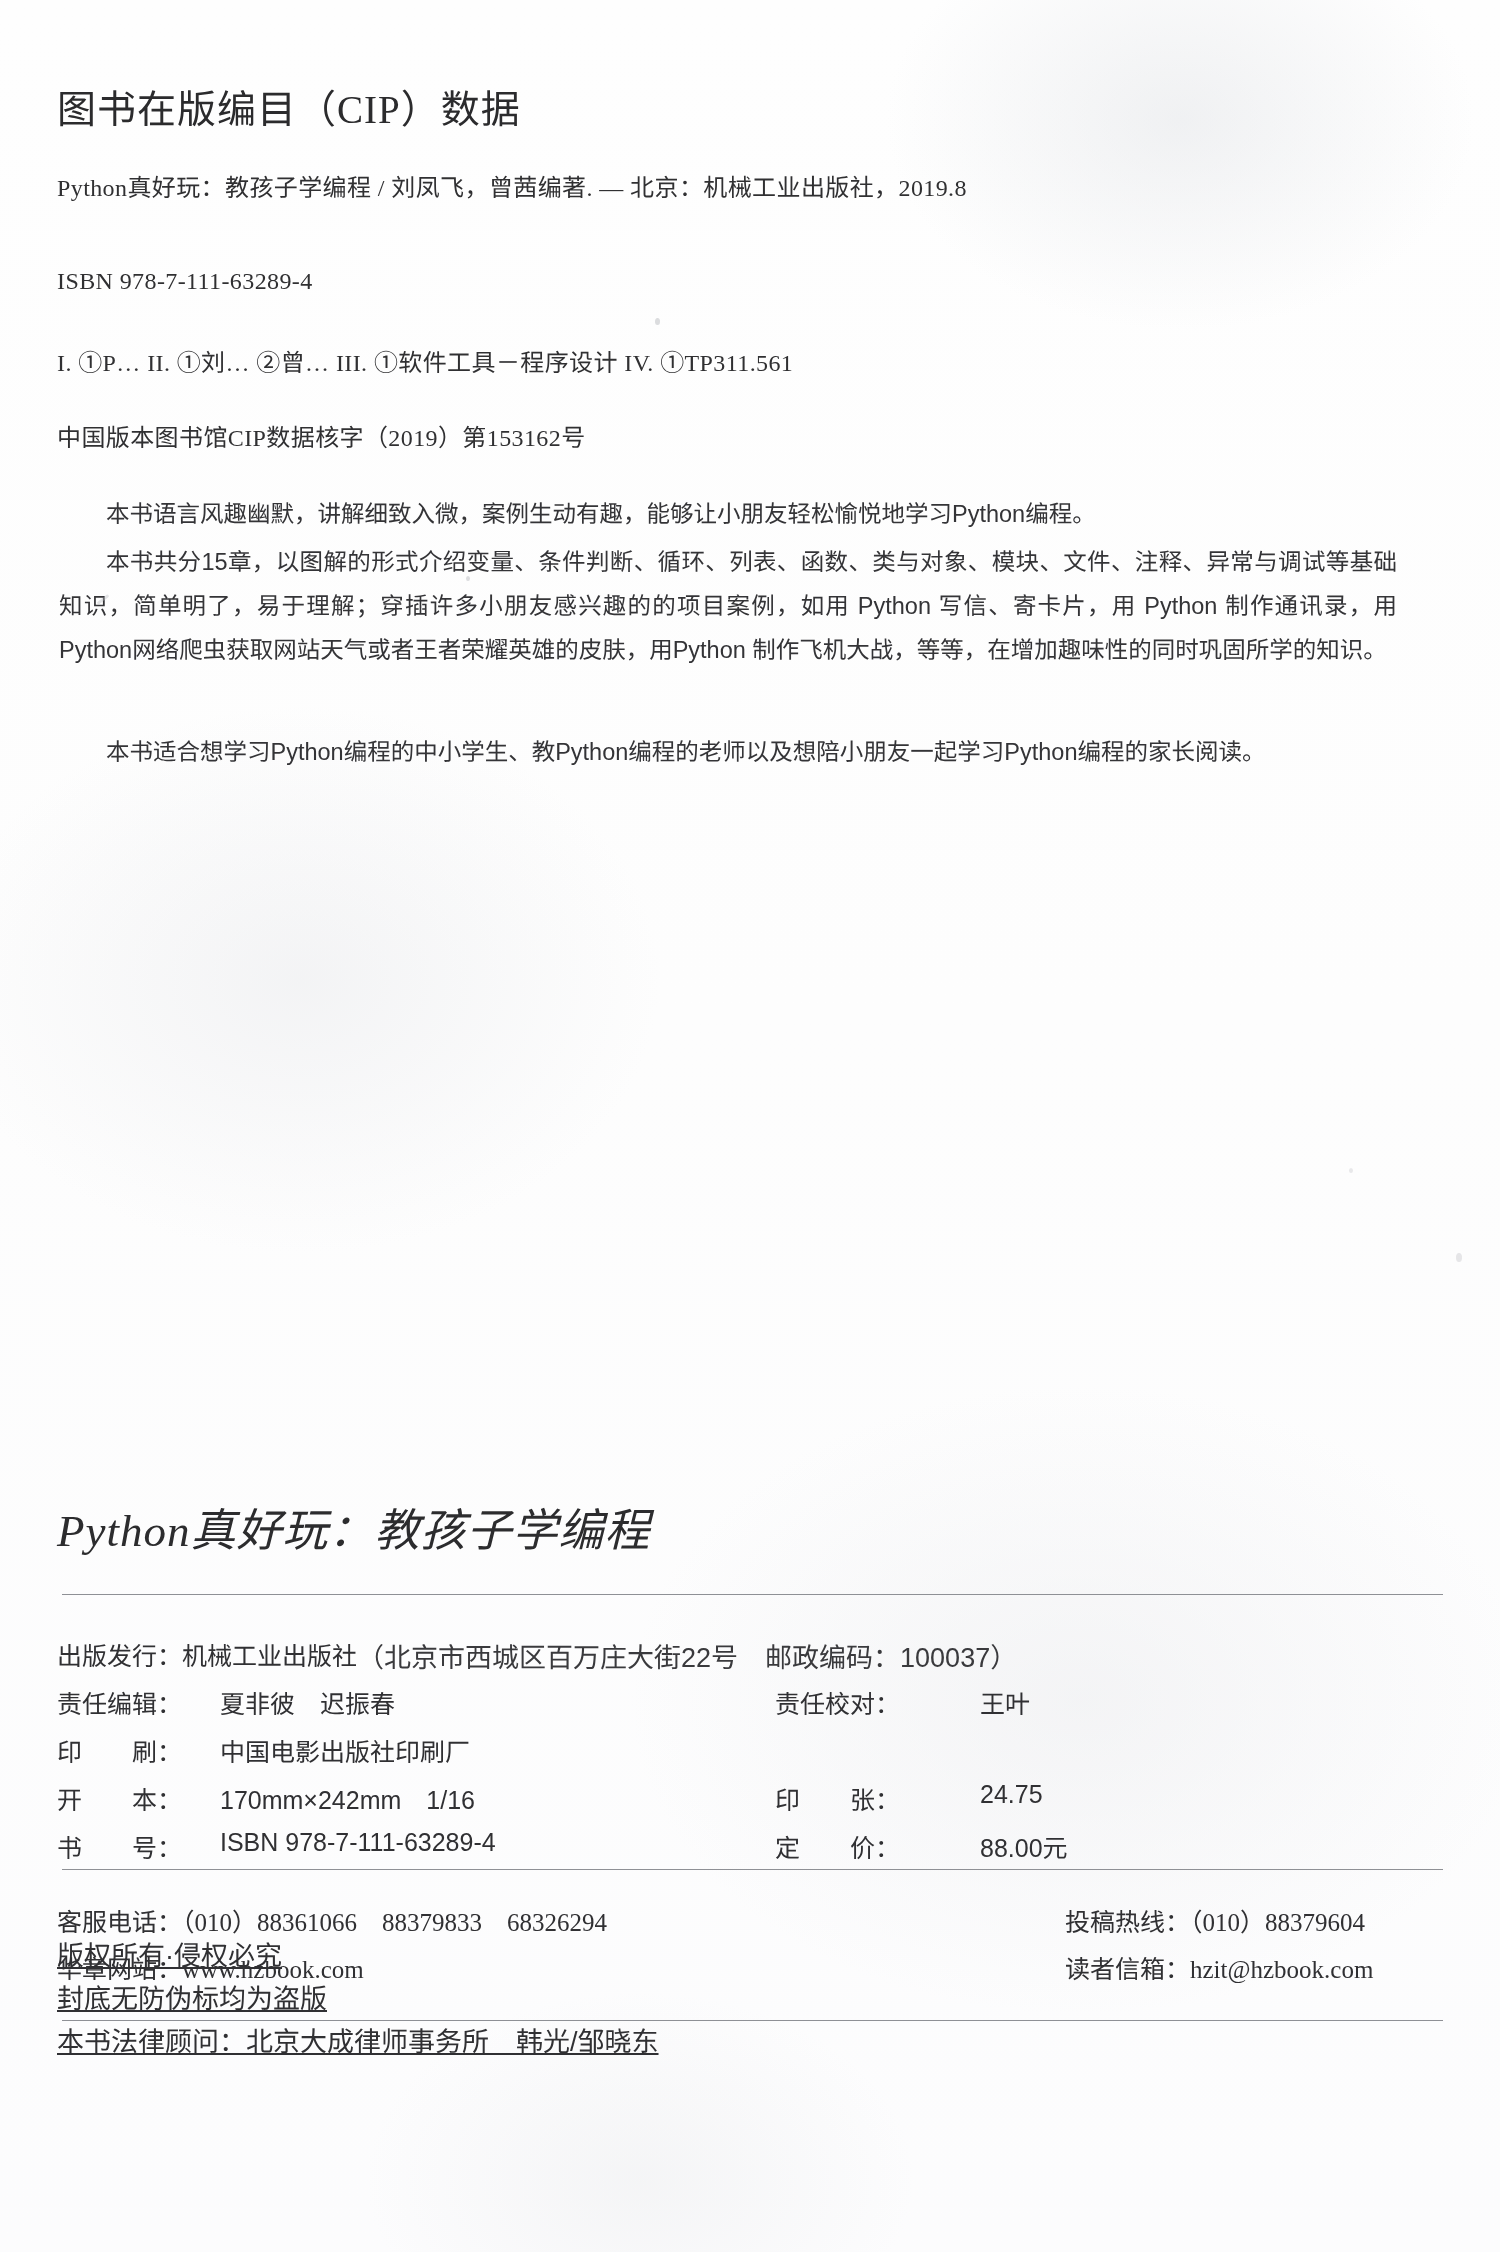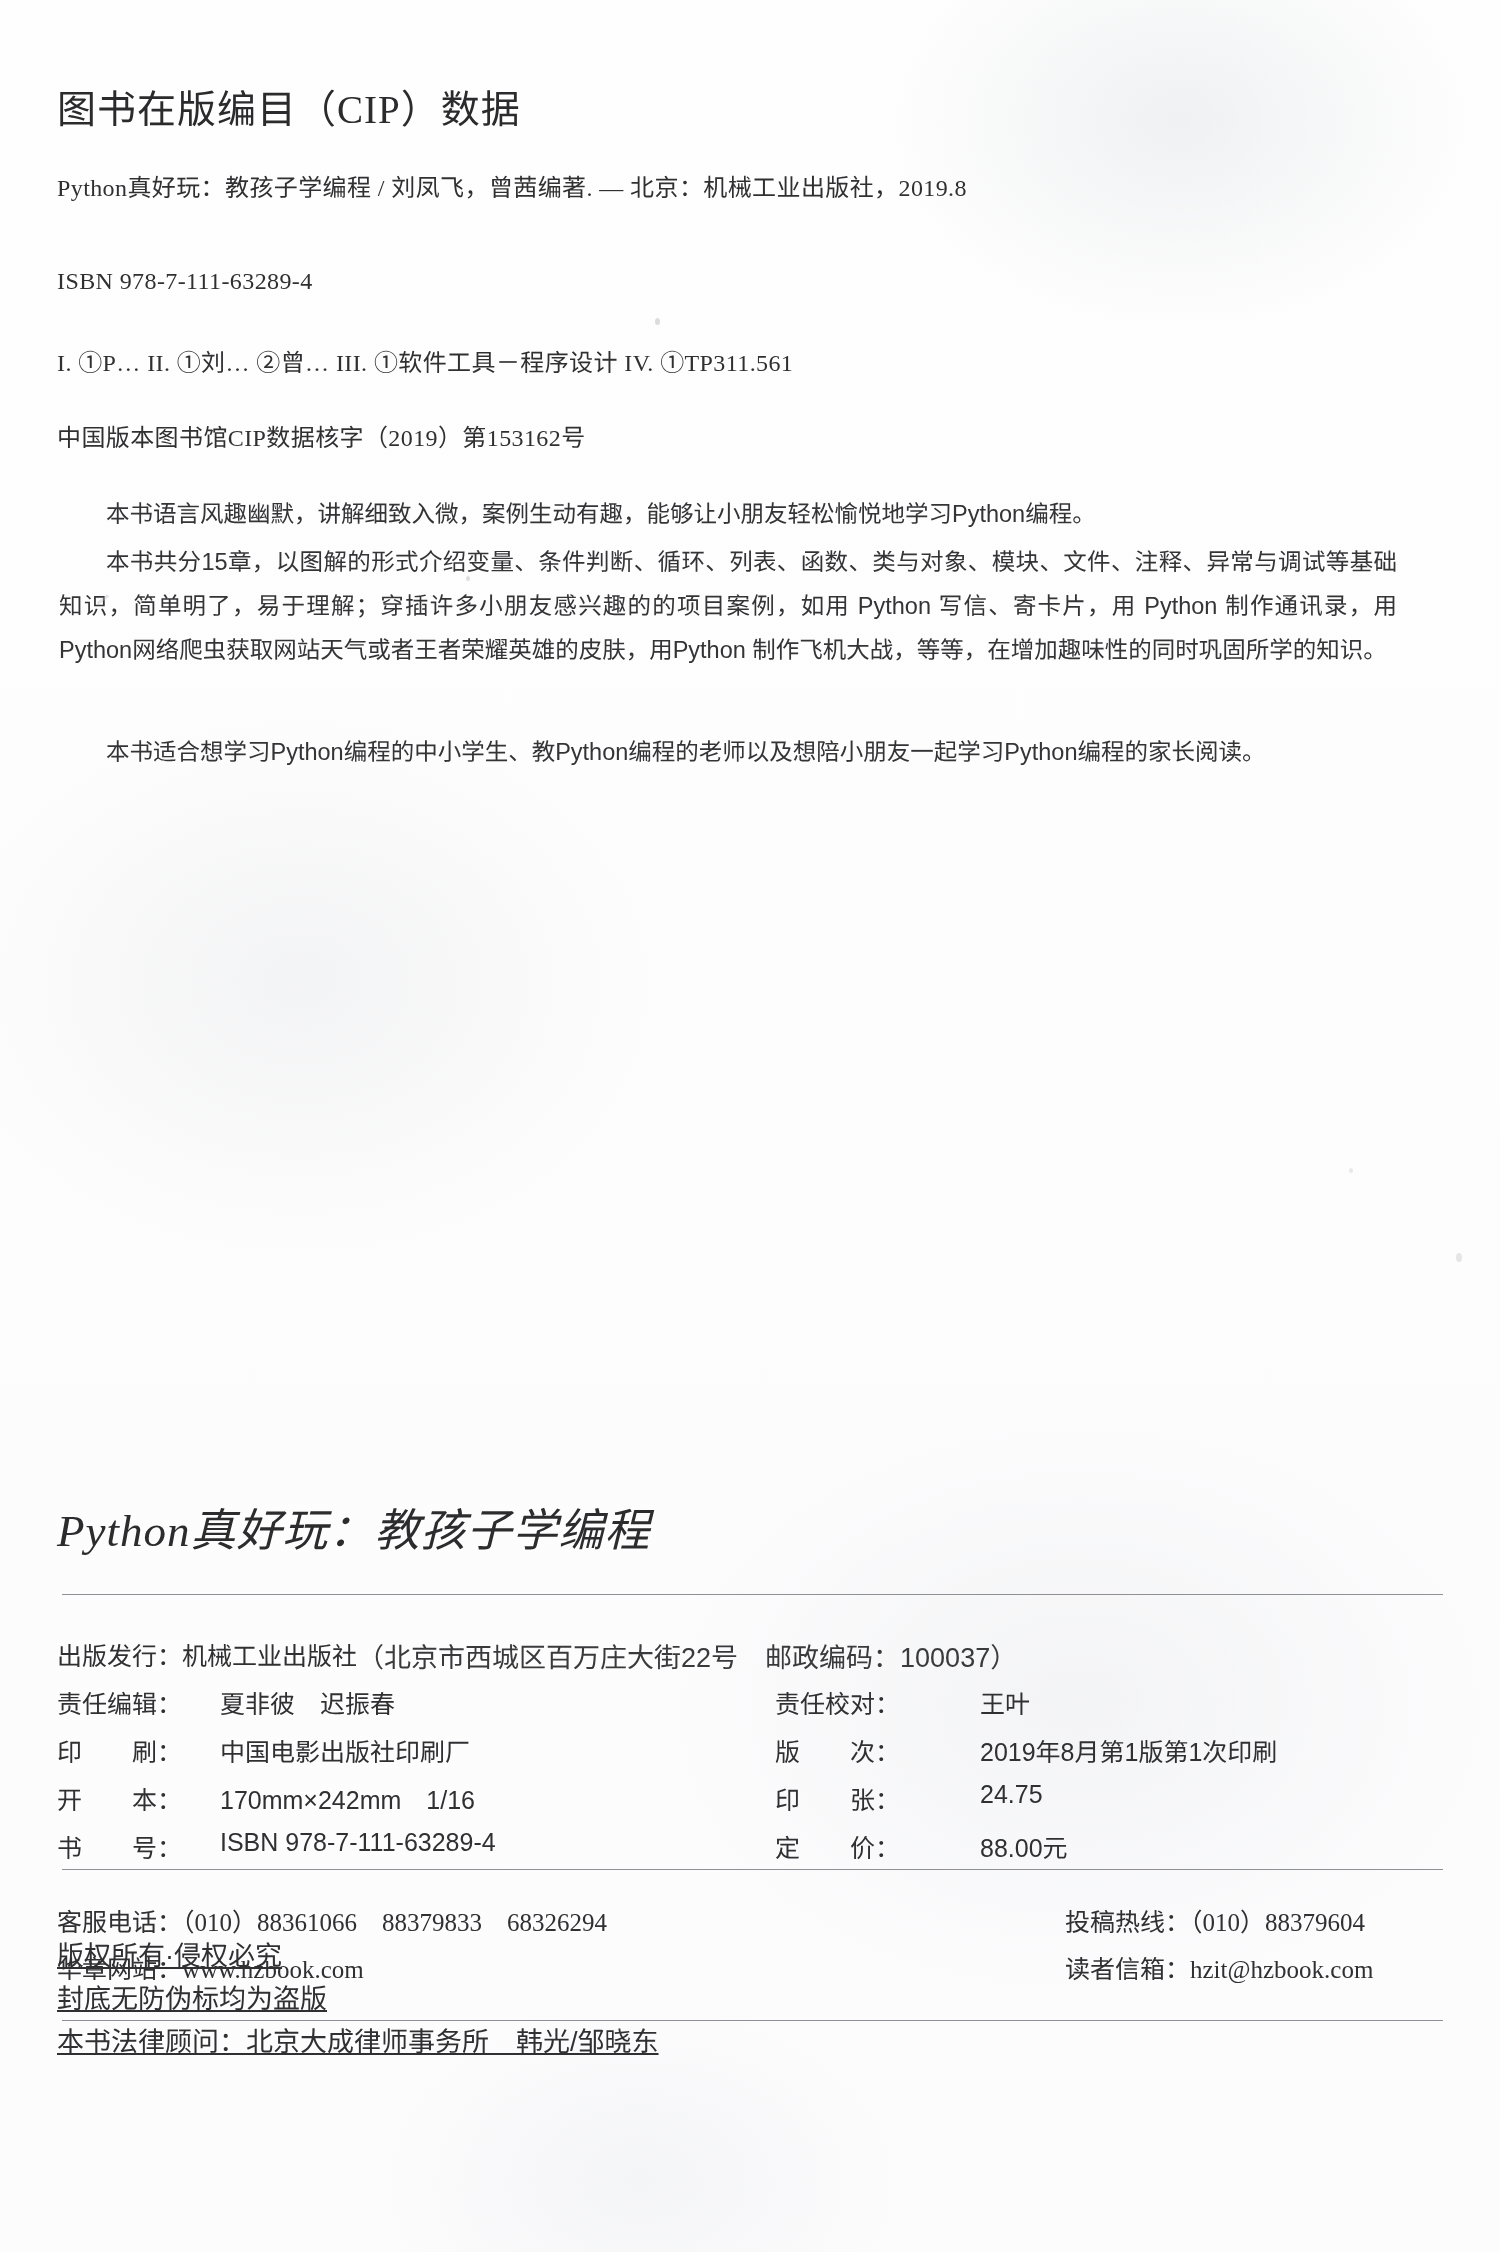--- a/index.html
+++ b/index.html
@@ -216,24 +216,20 @@
         <span class="imp-label w6">责任校对：</span>
         <span class="imp-value">王叶</span>
       </div>
     </div>
 
     <div class="imp-row">
       <div class="imp-col left">
         <span class="imp-label w6">印　　刷：</span>
         <span class="imp-value">中国电影出版社印刷厂</span>
       </div>
-      <div class="imp-col right">
-        <span class="imp-label w6">版　　次：</span>
-        <span class="imp-value">2019年8月第1版第1次印刷</span>
-      </div>
     </div>
 
     <div class="imp-row">
       <div class="imp-col left">
         <span class="imp-label w6">开　　本：</span>
         <span class="imp-value">170mm×242mm　1/16</span>
       </div>
       <div class="imp-col right">
         <span class="imp-label w6">印　　张：</span>
         <span class="imp-value">24.75</span>

